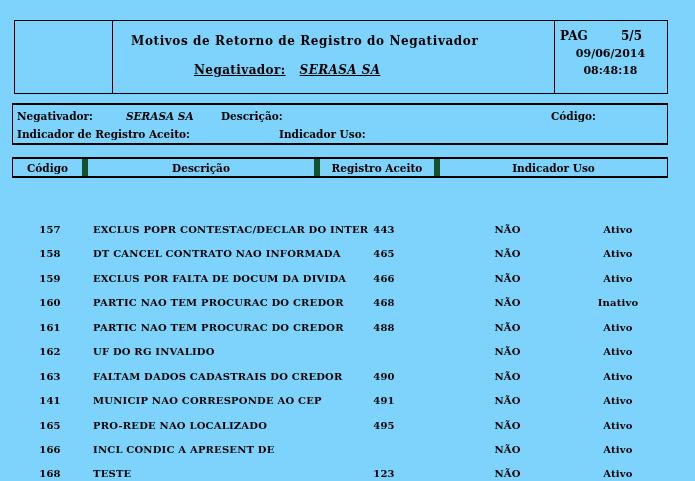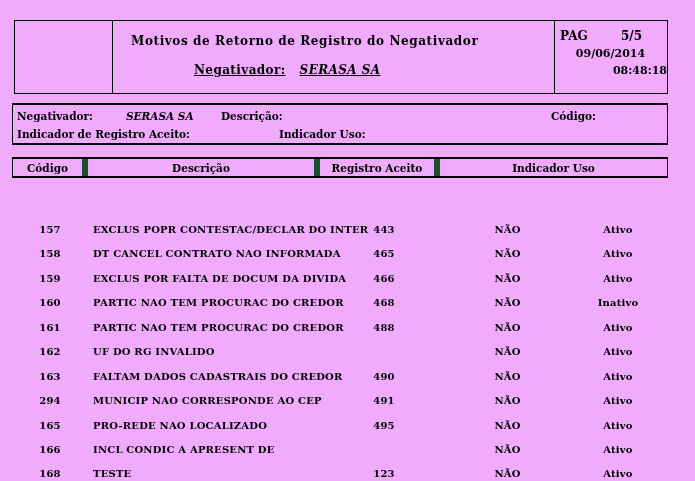--- a/index.html
+++ b/index.html
@@ -1,30 +1,30 @@
 <!DOCTYPE html>
 <html><head>
 <meta charset="utf-8">
 <style>
   html,body{margin:0;padding:0;background:#fff;}
-  .page{position:relative;width:695px;height:481px;background:#f0abfc;
+  .page{position:relative;width:695px;height:481px;background:#7dd3fc;
         font-family:"DejaVu Serif",serif;font-weight:bold;color:#000;overflow:hidden;}
   .nw{white-space:nowrap;}
 
   
   .header-box{position:absolute;left:14px;top:20px;width:652px;height:72px;border:1px solid #000;}
   .hdr-div{position:absolute;top:0;width:1px;height:100%;background:#000;}
   .hdr-div1{left:97px;}
   .hdr-div2{left:539px;}
   .header-title{position:absolute;left:116px;top:13px;font-size:12px;letter-spacing:.6px;}
   .header-subtitle{position:absolute;left:179px;top:42px;font-size:12px;letter-spacing:.4px;text-decoration:underline;}
   .header-subtitle .val{margin-left:14px;font-style:italic;}
   .pag-line{position:absolute;left:545px;top:8px;width:82px;display:flex;justify-content:space-between;font-size:12px;}
   .hdr-date{position:absolute;left:539px;top:26px;width:113px;text-align:center;font-size:11px;}
-  .hdr-time{position:absolute;left:539px;top:43px;width:113px;text-align:right;font-size:11px;}
+  .hdr-time{position:absolute;left:539px;top:43px;width:113px;text-align:center;font-size:11px;}
 
   
   .filter-box{position:absolute;left:12px;top:103px;width:656px;height:42px;box-sizing:border-box;
               border:1px solid #000;border-top-width:2px;border-bottom-width:2px;font-size:10.5px;}
   .filter-box span{position:absolute;white-space:nowrap;}
   .f-neg-label{left:4px;top:5px;}
   .f-neg-value{left:113px;top:5px;font-style:italic;}
   .f-desc-label{left:208px;top:5px;}
   .f-cod-label{left:538px;top:5px;}
   .f-indreg-label{left:4px;top:23px;}
@@ -130,21 +130,21 @@
       <span class="cell c-uso">Ativo</span>
     </div>
     <div class="row">
       <span class="cell c-codigo">163</span>
       <span class="cell c-desc">FALTAM DADOS CADASTRAIS DO CREDOR</span>
       <span class="cell c-motivo">490</span>
       <span class="cell c-registro">NÃO</span>
       <span class="cell c-uso">Ativo</span>
     </div>
     <div class="row">
-      <span class="cell c-codigo">294</span>
+      <span class="cell c-codigo">141</span>
       <span class="cell c-desc">MUNICIP NAO CORRESPONDE AO CEP</span>
       <span class="cell c-motivo">491</span>
       <span class="cell c-registro">NÃO</span>
       <span class="cell c-uso">Ativo</span>
     </div>
     <div class="row">
       <span class="cell c-codigo">165</span>
       <span class="cell c-desc">PRO-REDE NAO LOCALIZADO</span>
       <span class="cell c-motivo">495</span>
       <span class="cell c-registro">NÃO</span>

